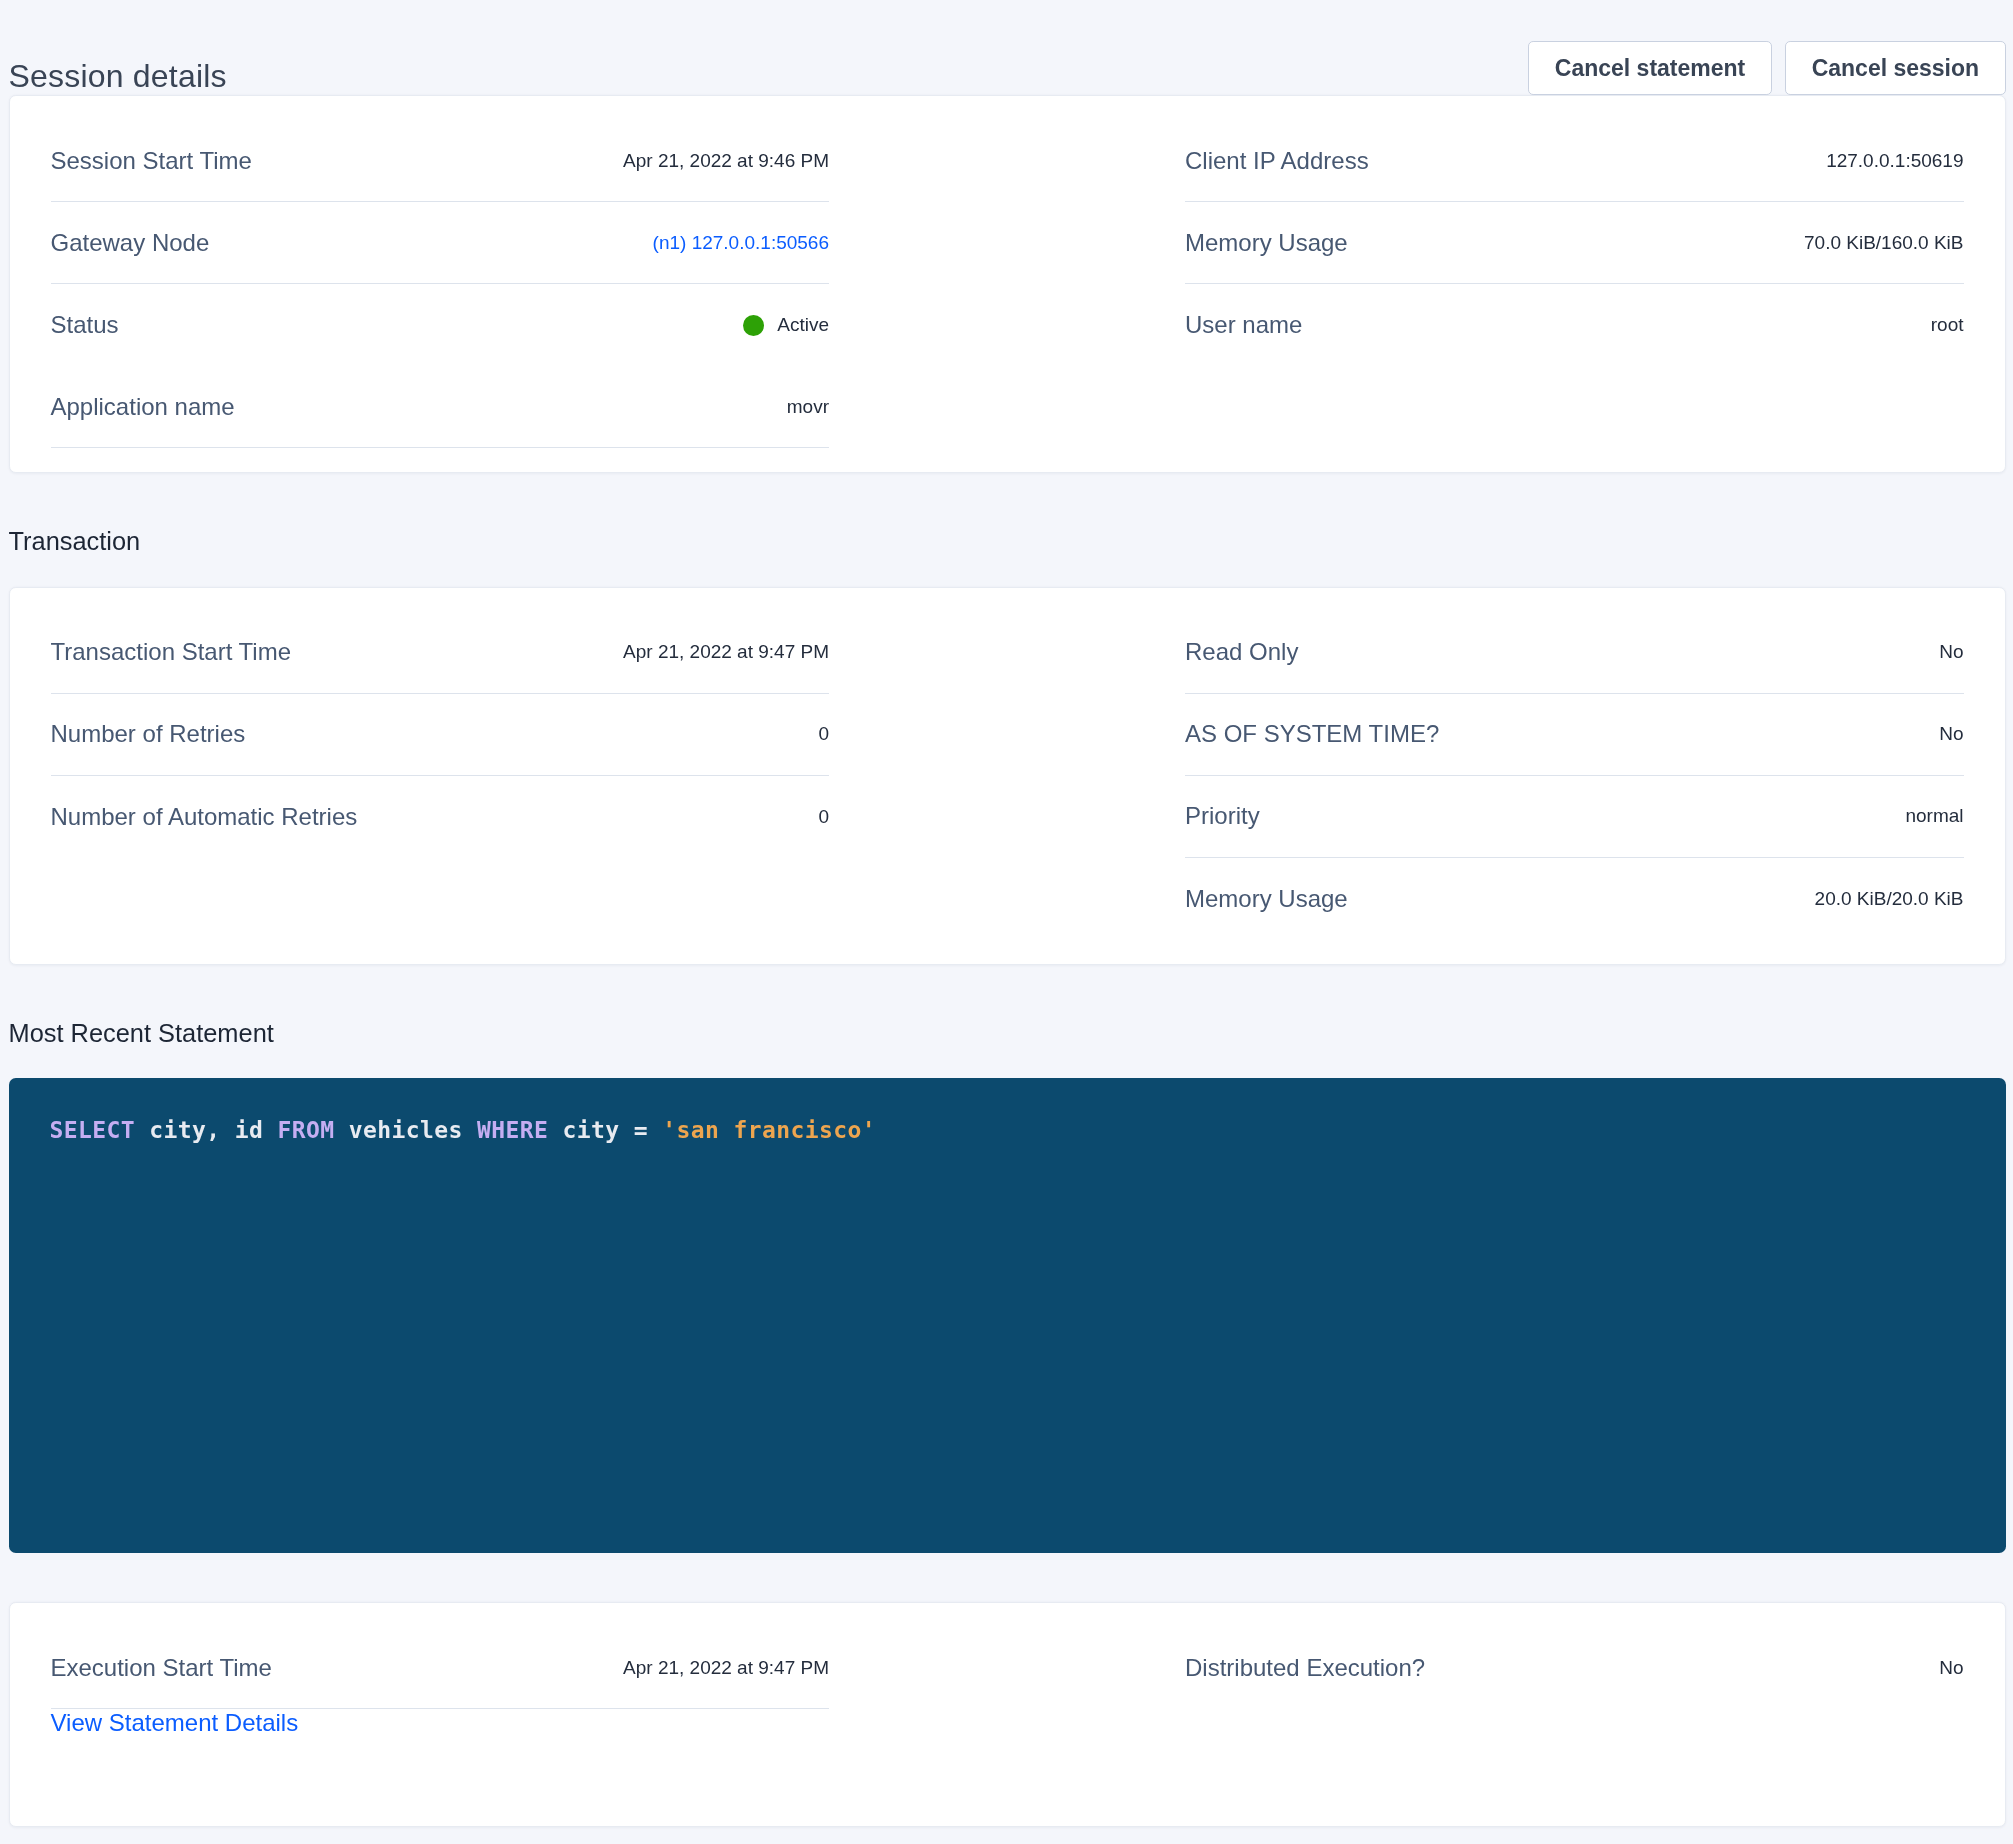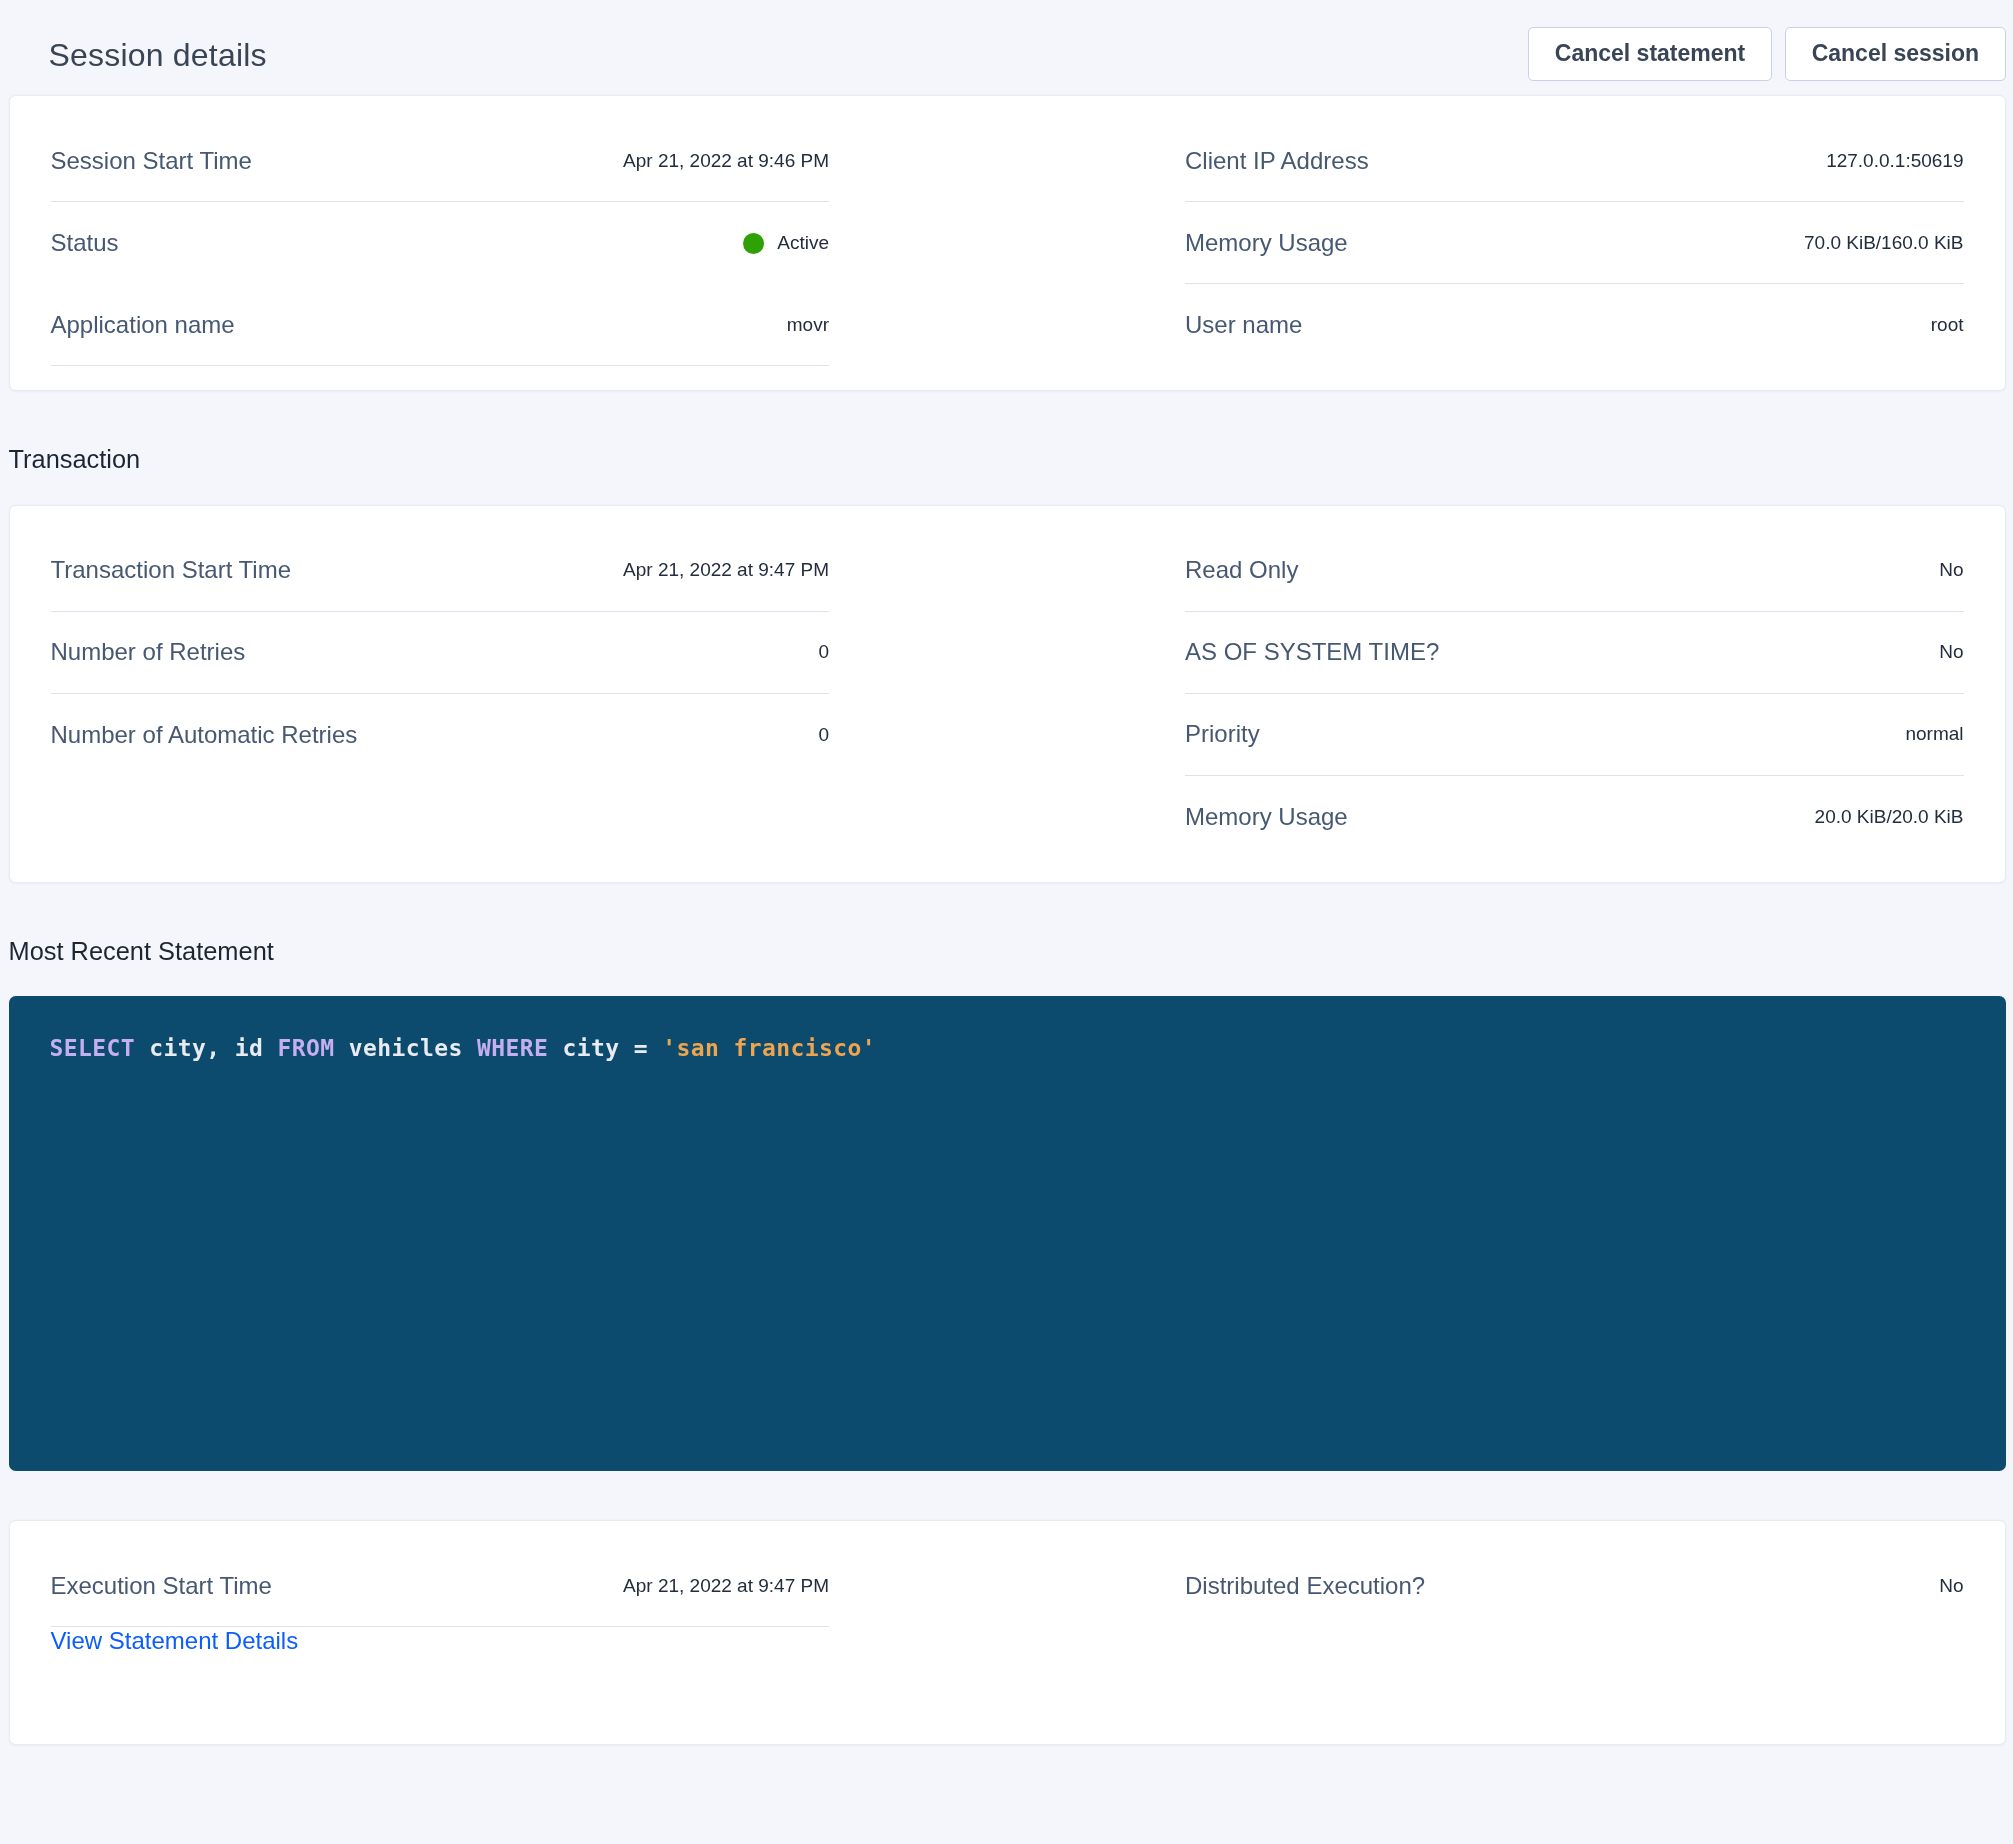--- a/index.html
+++ b/index.html
@@ -12,22 +12,21 @@
     overflow: hidden;
   }
   .page { width: 2014px; height: 1844px; position: relative; }
 
   
   .header {
     height: 95px;
     padding: 12px 8.5px 0 8.5px;
     display: flex;
     justify-content: space-between;
-    align-items: center;
-    margin-left: 40px;
+    align-items: flex-end;
   }
   .page-title {
     font-size: 32px;
     font-weight: 500;
     color: #394455;
     letter-spacing: 0.2px;
     padding-top: 3.4px;
   }
   .header-actions { display: flex; gap: 13.6px; }
   .btn {
@@ -134,20 +133,24 @@
     </div>
   </div>
 
   <div class="card">
     <div class="card-grid">
       <div>
         <div class="summary-row">
           <span class="row-label">Session Start Time</span>
           <span class="row-value">Apr 21, 2022 at 9:46 PM</span>
         </div>
+        <div class="summary-row">
+          <span class="row-label">Gateway Node</span>
+          <a class="row-value link">(n1) 127.0.0.1:50566</a>
+        </div>
         <div class="summary-row last">
           <span class="row-label">Status</span>
           <span class="status-wrap">
             <span class="status-dot"></span>
             <span class="row-value">Active</span>
           </span>
         </div>
         <div class="summary-row">
           <span class="row-label">Application name</span>
           <span class="row-value">movr</span>

